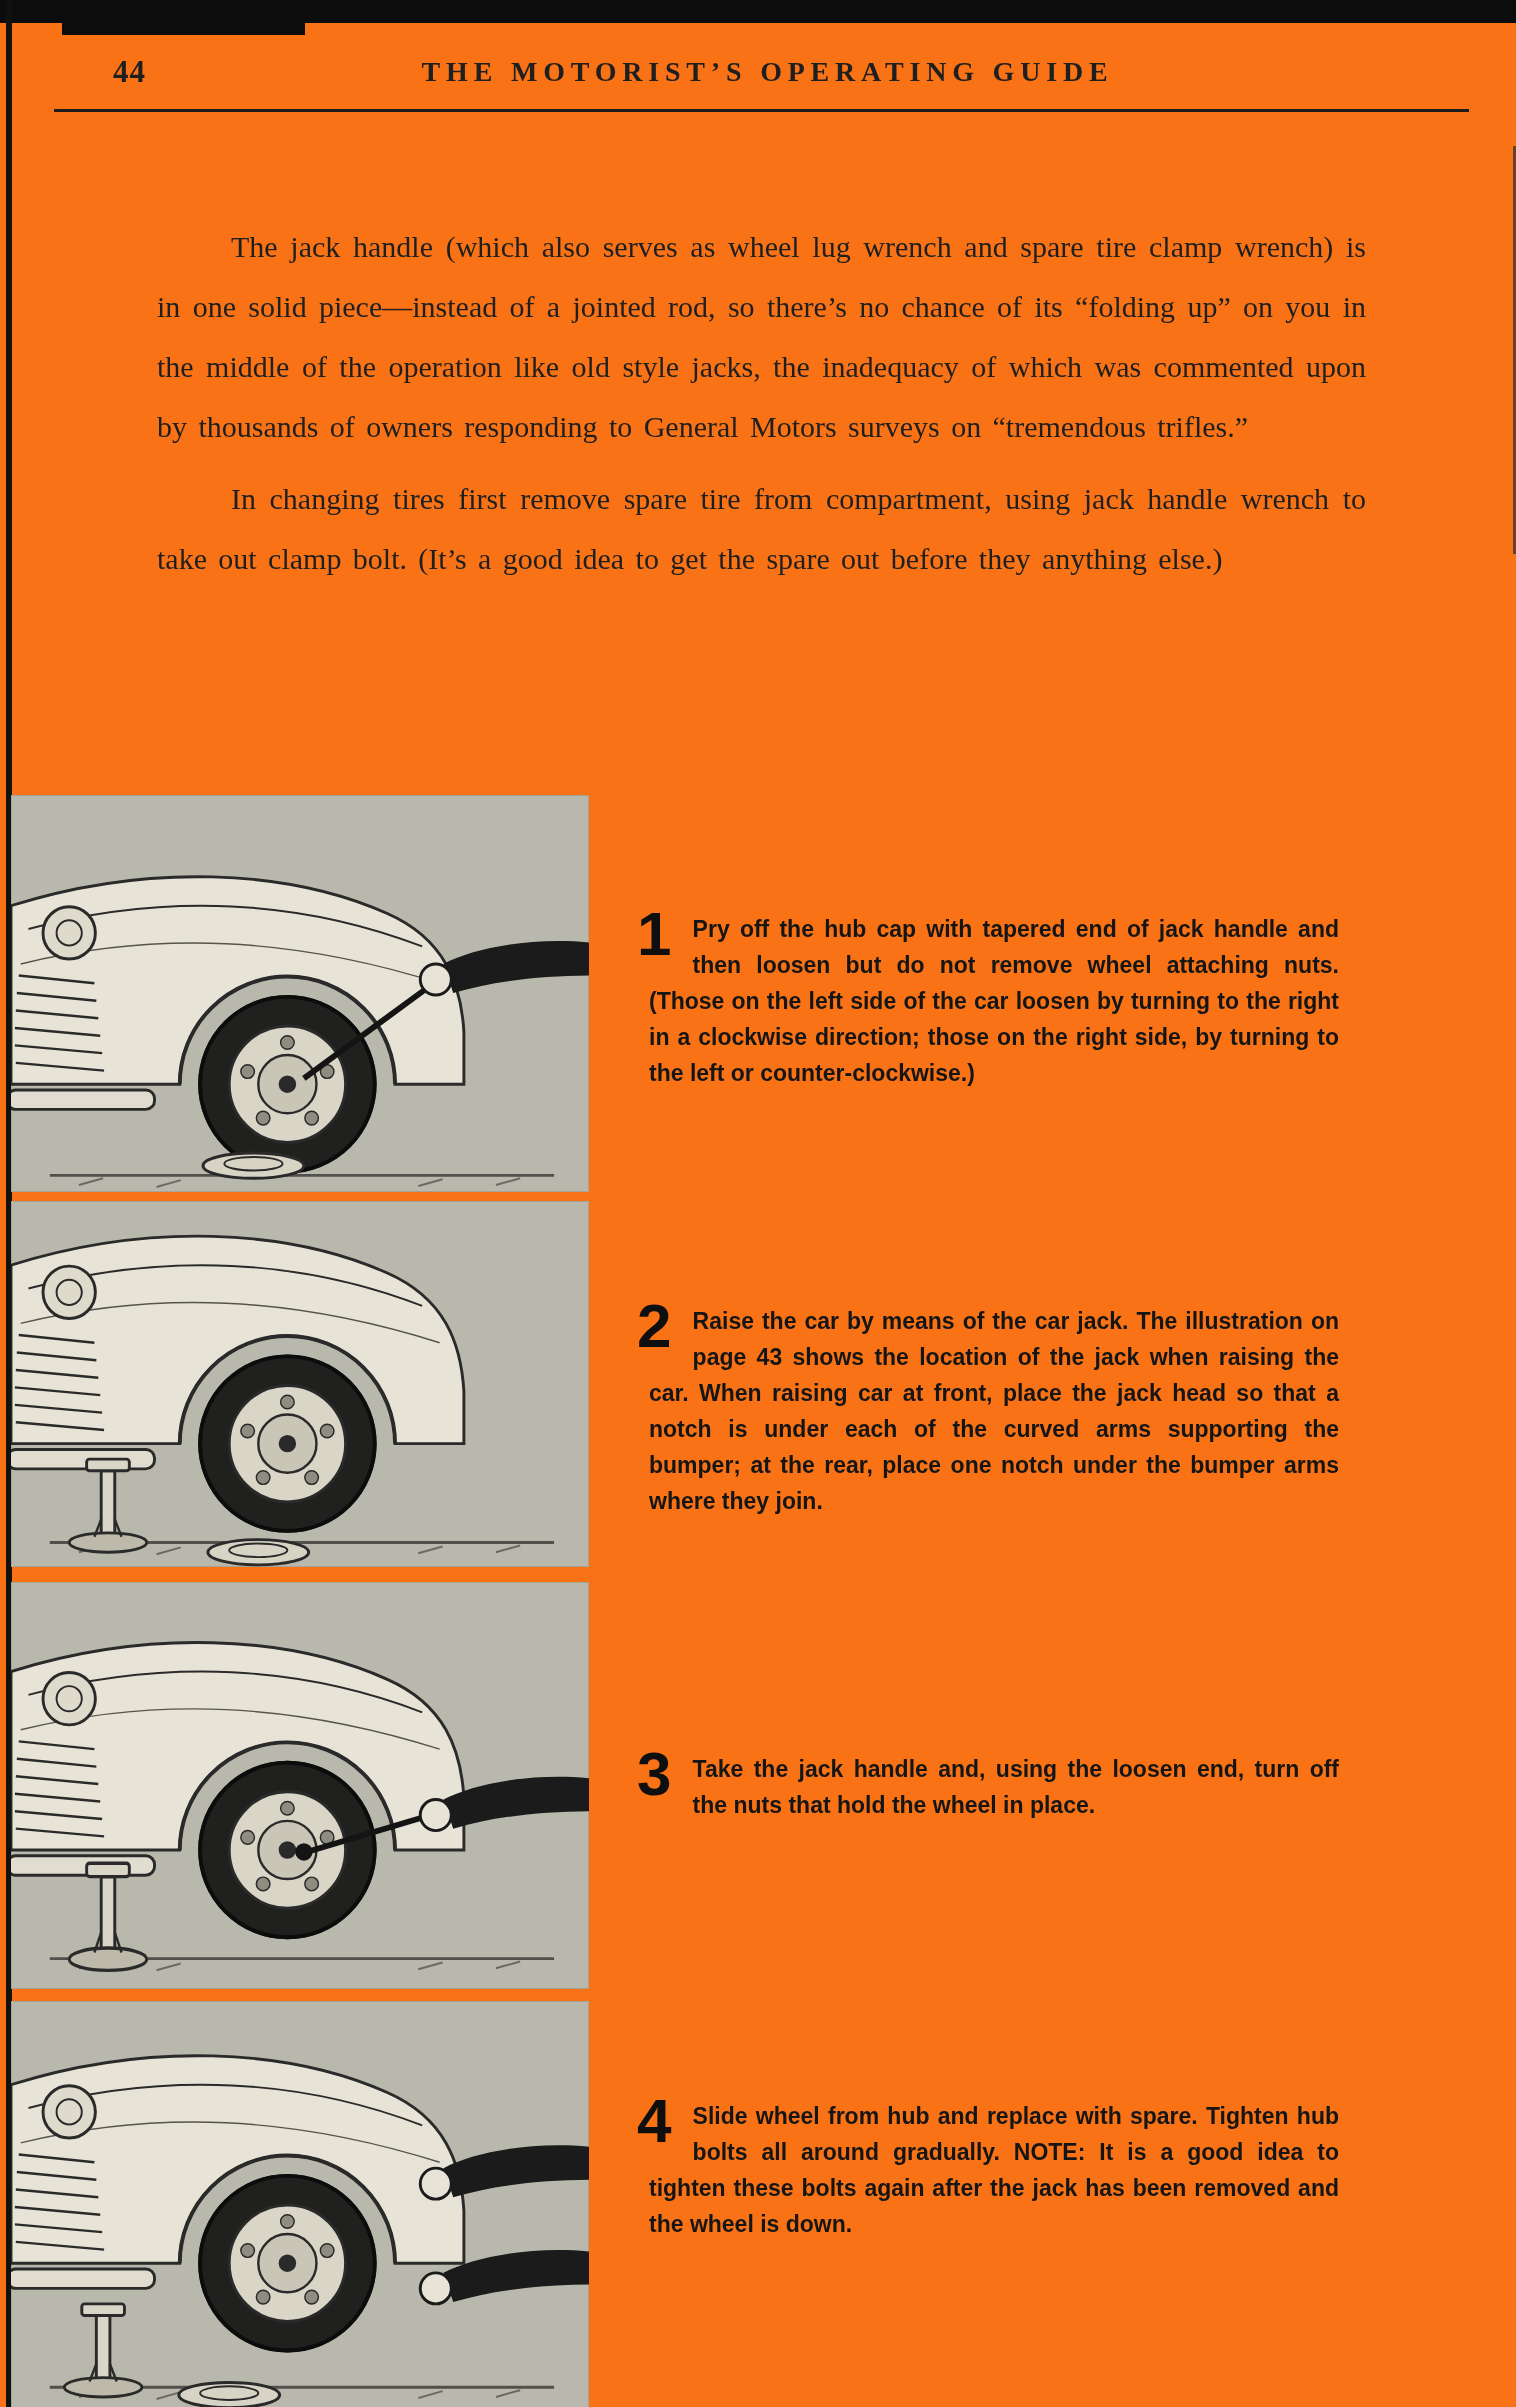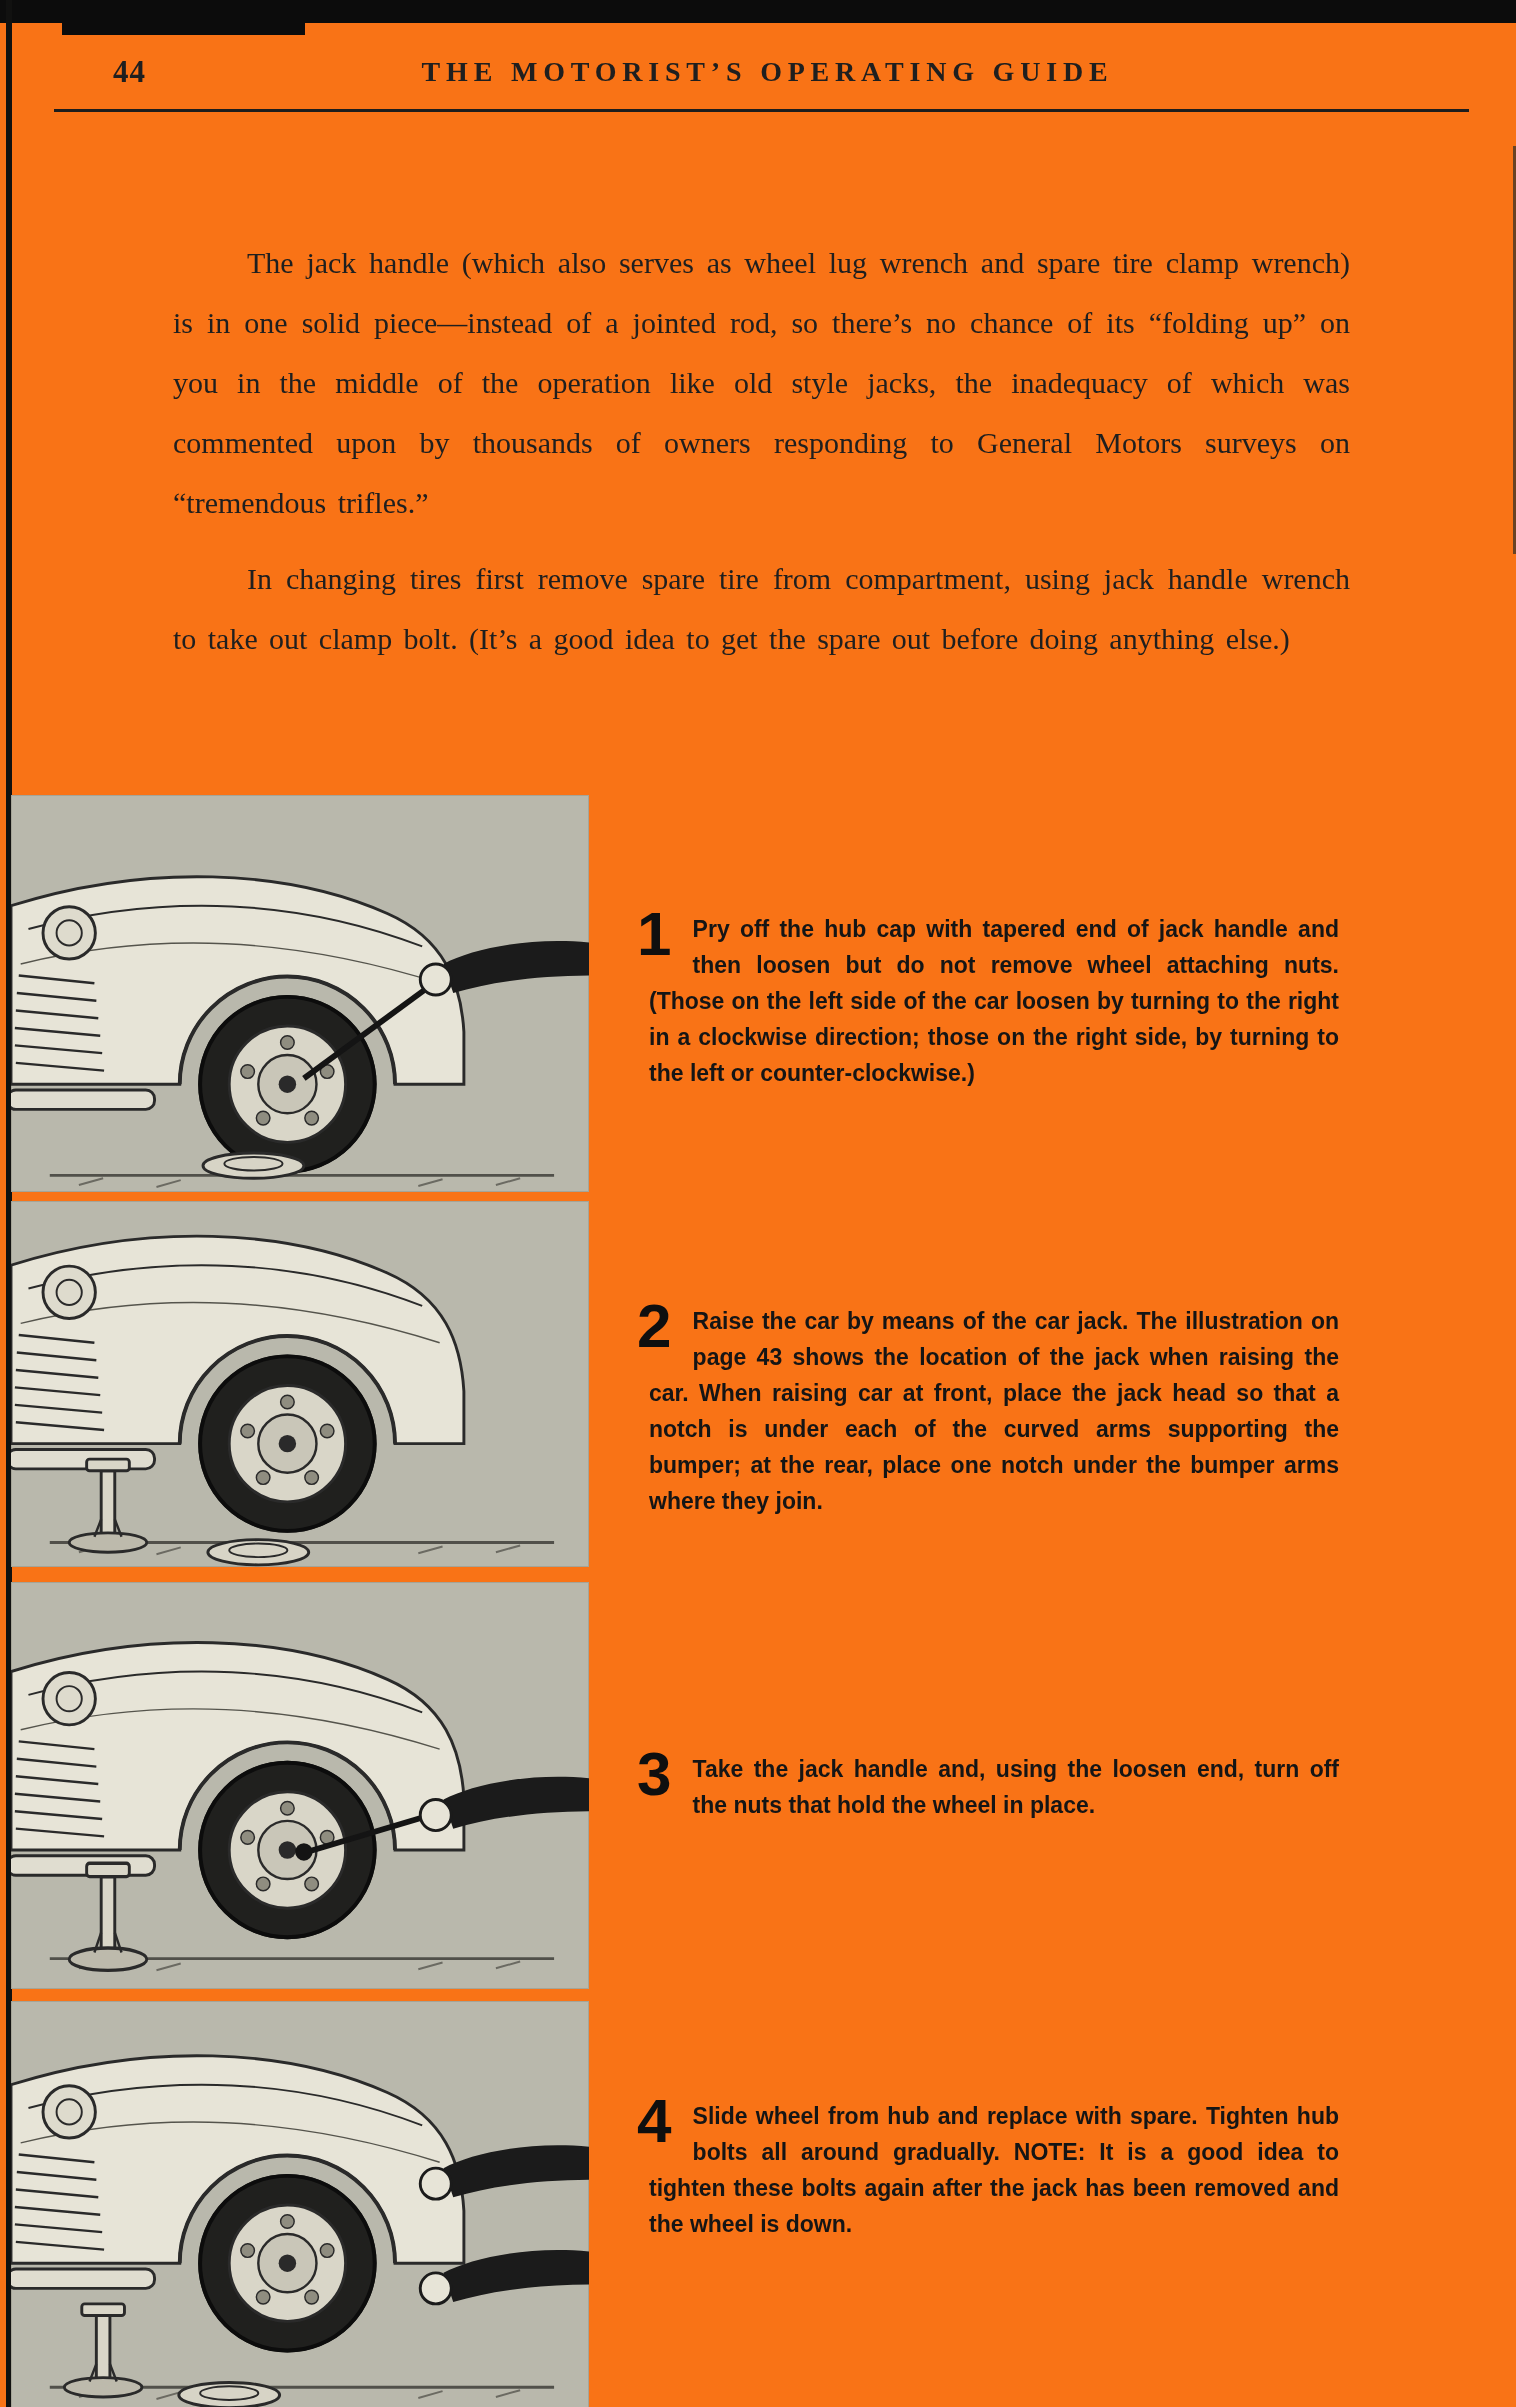--- a/index.html
+++ b/index.html
@@ -16,21 +16,21 @@
 
   
   .pagenum{position:absolute;top:54px;left:113px;font-size:31px;font-weight:700;letter-spacing:1px;}
   .title{position:absolute;top:56px;left:0;right:0;margin:0;text-align:center;
          font-size:28px;font-weight:700;letter-spacing:5.8px;padding-left:18px;}
   .rule{position:absolute;top:109px;left:54px;width:1415px;height:2.9px;background:#1d1d1d;}
 
   
   .body-copy{position:absolute;top:217px;left:157px;width:1209px;
              font-size:30px;line-height:60px;text-align:justify;word-spacing:3.9px;}
-  .body-copy p{margin:16px;text-indent:74px;}
+  .body-copy p{margin:0;text-indent:74px;}
   .body-copy p + p{margin-top:11.6px;}
 
   
   .panel{position:absolute;left:10.7px;width:578px;background:#b9b8ac;box-shadow:0 0 0 1px #a5a497 inset;}
   .panel svg{display:block;width:100%;height:100%;}
   #panel-1{top:795px;height:397px;}
   #panel-2{top:1201px;height:366px;}
   #panel-3{top:1582px;height:407px;}
   #panel-4{top:2001px;height:407px;}
 
@@ -54,21 +54,21 @@
   <div class="top-edge-notch"></div>
   <div class="left-edge"></div>
   <div class="right-edge"></div>
 
   <div class="pagenum">44</div>
   <h1 class="title">THE MOTORIST’S OPERATING GUIDE</h1>
   <div class="rule"></div>
 
   <section class="body-copy">
     <p>The jack handle (which also serves as wheel lug wrench and spare tire clamp wrench) is in one solid piece—instead of a jointed rod, so there’s no chance of its “folding up” on you in the middle of the operation like old style jacks, the inadequacy of which was commented upon by thousands of owners responding to General Motors surveys on “tremendous trifles.”</p>
-    <p>In changing tires first remove spare tire from compartment, using jack handle wrench to take out clamp bolt. (It’s a good idea to get the spare out before doing anything else.)</p>
+    <p>In changing tires first remove spare tire from compartment, using jack handle wrench to take out clamp bolt. (It’s a good idea to get the spare out before they anything else.)</p>
   </section>
 
   <svg width="0" height="0" style="position:absolute" aria-hidden="true">
     <defs>
       <g id="car">
         <path d="M0,72 C140,28 285,34 388,80 C447,106 464,152 467,202 L467,256 L396,256 A111,111 0 0 0 174,256 L0,256 Z" fill="#e7e4d7" stroke="#2a2a2a" stroke-width="3"></path>
         <path d="M18,96 C160,58 300,66 424,114" fill="none" stroke="#2a2a2a" stroke-width="2"></path>
         <path d="M10,132 C150,98 290,104 442,152" fill="none" stroke="#55544c" stroke-width="1.5"></path>
         <circle cx="60" cy="100" r="27" fill="#dedbcd" stroke="#2a2a2a" stroke-width="3"></circle>
         <circle cx="60" cy="100" r="13" fill="none" stroke="#2a2a2a" stroke-width="2"></circle>

